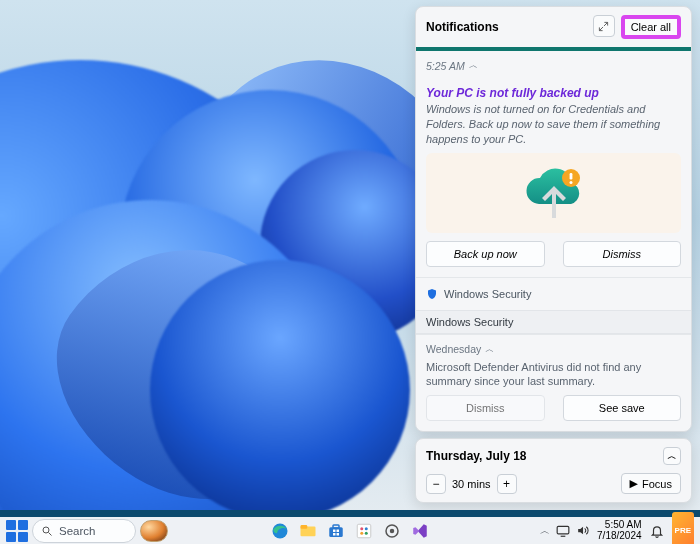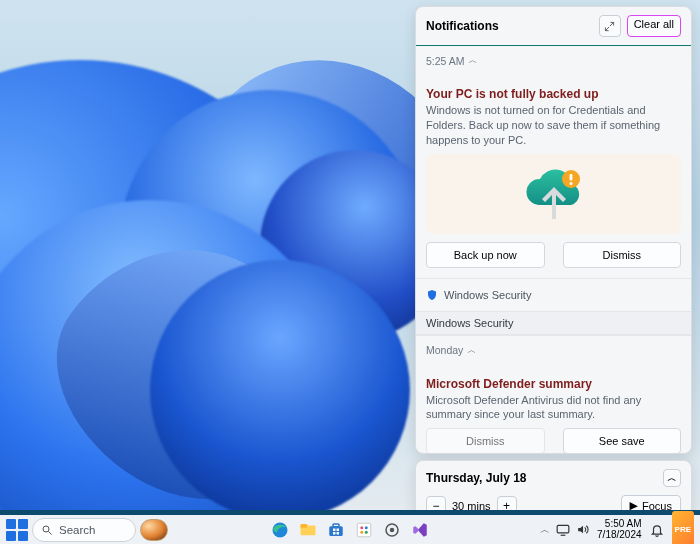--- a/index.html
+++ b/index.html
@@ -15,45 +15,45 @@
   .b5{width:190px;height:190px;left:260px;top:150px;background:radial-gradient(circle at 55% 30%, #6fabff 0%, #224fc8 55%, #062172 100%);}
   .petal{position:absolute;border-radius:50% 50% 48% 52%/60% 60% 40% 40%;}
   .p1{width:280px;height:260px;left:180px;top:60px;background:linear-gradient(145deg,#9cc8ff, #1d53c7);transform:rotate(-25deg);} 
   .p2{width:260px;height:240px;left:60px;top:250px;background:linear-gradient(160deg,#7eb2ff,#1245b0);transform:rotate(35deg);} 
 
   
   .ncenter { position:absolute; right:8px; top:6px; width:277px; display:flex; flex-direction:column; gap:6px; }
   .panel { background:#f5f6f8; border:1px solid #d9dde1; border-radius:8px; box-shadow:0 4px 14px rgba(0,0,0,.12); }
   .nc-head { display:flex; align-items:center; justify-content:space-between; padding:8px 10px; font-size:12px; }
   .nc-head-actions{display:flex;gap:6px;}
-  .pillbtn{font-size:11px;border:1px solid #d946ef;background:#fafbfc;border-radius:4px;padding:2px 6px;cursor:pointer;}
+  .pillbtn{font-size:11px;border:4px solid #d946ef;background:#fafbfc;border-radius:4px;padding:2px 6px;cursor:pointer;}
   .iconbtn{width:22px;height:22px;border:1px solid #c9cfd6;border-radius:4px;background:#fafbfc;display:flex;align-items:center;justify-content:center;cursor:pointer;}
   .section{border-top:1px solid #e4e7ea;padding:6px 10px;}
   .app-row{display:flex;align-items:center;gap:6px;font-size:11px;color:#4a5560;padding:4px 0;}
   .time-row{display:flex;align-items:center;gap:4px;font-size:10.5px;color:#6b7682;padding:2px 0;}
   .caret{font-size:9px;color:#6b7682;}
-  .notif-title{font-size:12px;font-weight:600;color:#7f1d1d;margin-top:18px;}
+  .notif-title{font-size:12px;font-weight:600;color:#6d28d9;margin-top:12px;}
   .notif-body{font-size:11px;color:#5a6470;line-height:1.35;margin:2px 0 6px;}
   .hero{height:80px;border-radius:6px;background:#faf3eb;display:flex;align-items:center;justify-content:center;margin:4px 0 8px;}
   .btn-row{display:flex;gap:18px;margin-bottom:4px;}
   .wbtn{flex:1;font-size:11px;border:1px solid #d3d8de;background:#fcfdfe;border-radius:4px;padding:6px 0;text-align:center;cursor:pointer;}
   .subhead{font-size:11px;color:#333a42;background:#eef0f3;border-top:1px solid #e2e5e9;border-bottom:1px solid #e2e5e9;padding:5px 10px;}
 
   
   .clockpanel{padding:8px 10px;}
   .daterow{display:flex;justify-content:space-between;align-items:center;font-size:12px;font-weight:600;}
   .collapse-chip{width:18px;height:18px;border:1px solid #c9cfd6;border-radius:4px;display:flex;align-items:center;justify-content:center;font-size:9px;cursor:pointer;background:#fafbfc;}
   .focusrow{display:flex;justify-content:space-between;align-items:center;margin-top:8px;}
   .stepper{display:flex;align-items:center;gap:6px;}
   .stepbtn{width:20px;height:20px;border:1px solid #c9cfd6;border-radius:4px;background:#fafbfc;display:flex;align-items:center;justify-content:center;font-size:12px;cursor:pointer;}
   .mins{font-size:11px;}
   .focusbtn{display:flex;align-items:center;gap:4px;font-size:11px;border:1px solid #c9cfd6;border-radius:4px;background:#fafbfc;padding:3px 8px;cursor:pointer;}
 
   
-  .taskbar{position:absolute;left:0;right:0;bottom:0;height:34px;background:#eef1f5;border-top:5px solid #0c4a6e;display:flex;align-items:center;padding:0 6px;justify-content:space-between;}
+  .taskbar{position:absolute;left:0;right:0;bottom:0;height:34px;background:#eef1f5;border-top:7px solid #0c4a6e;display:flex;align-items:center;padding:0 6px;justify-content:space-between;}
   .tb-left{display:flex;align-items:center;gap:4px;}
   .tb-center{display:flex;align-items:center;gap:6px;position:absolute;left:50%;transform:translateX(-50%);}
   .tb-right{display:flex;align-items:center;gap:8px;}
   .start{width:22px;height:22px;display:grid;grid-template-columns:1fr 1fr;grid-template-rows:1fr 1fr;gap:2px;cursor:pointer;}
   .start div{background:#1f6fe0;border-radius:1px;}
   .search{display:flex;align-items:center;gap:6px;background:#fcfdfe;border:1px solid #cdd3da;border-radius:14px;height:24px;padding:0 10px 0 8px;min-width:104px;cursor:text;}
   .search-icon{width:12px;height:12px;}
   .search span{font-size:11.5px;color:#4c5561;}
   .orb{width:28px;height:22px;border-radius:11px;background:radial-gradient(ellipse at 30% 30%,#ffd8a0,#e08030 55%,#5a2a10);border:1px solid #c0a070;cursor:pointer;}
   .tb-icon{width:22px;height:22px;display:flex;align-items:center;justify-content:center;cursor:pointer;border-radius:4px;}
@@ -86,21 +86,21 @@
       <div class="nc-head-actions">
         <div class="iconbtn">
           <svg width="11" height="11" viewBox="0 0 24 24">
               <path fill="none" stroke="#555" stroke-width="2" d="M14 3h7v7M10 21H3v-7M21 3l-8 8M3 21l8-8"></path>
             </svg>
         </div>
         <div class="pillbtn">Clear all</div>
       </div>
     </div>
 
-    <div class="section" style="border-top:1px solid #0f766e;">
+    <div class="section" style="border-top:4px solid #0f766e;font-style:italic;">
       <div class="time-row">
         <span>5:25 AM</span>
         <span class="caret">︿</span>
       </div>
       <div class="notif-title">Your PC is not fully backed up</div>
       <div class="notif-body">Windows is not turned on for Credentials and Folders. Back up now to save them if something happens to your PC.</div>
       <div class="hero">
         <svg width="70" height="58" viewBox="0 0 70 58">
           <defs>
             <linearGradient id="cg" x1="0" y1="0" x2="0" y2="1">
@@ -125,24 +125,23 @@
       <div class="app-row">
         <svg width="12" height="12" viewBox="0 0 24 24">
             <path fill="#1f6fe0" d="M12 2 4 5v6c0 5 3.4 9.7 8 11 4.6-1.3 8-6 8-11V5Z"></path>
           </svg>
         <span>Windows Security</span>
       </div>
     </div>
     <div class="subhead">Windows Security</div>
     <div class="section">
       <div class="time-row">
-        <span>Monday</span>
+        <span>Wednesday</span>
         <span class="caret">︿</span>
       </div>
-      <div class="notif-title">Microsoft Defender summary</div>
       <div class="notif-body">Microsoft Defender Antivirus did not find any summary since your last summary.</div>
       <div class="btn-row">
         <div class="wbtn" style="opacity:.55">Dismiss</div>
         <div class="wbtn">See save</div>
       </div>
     </div>
   </div>
 
   <div class="panel clockpanel">
     <div class="daterow">

